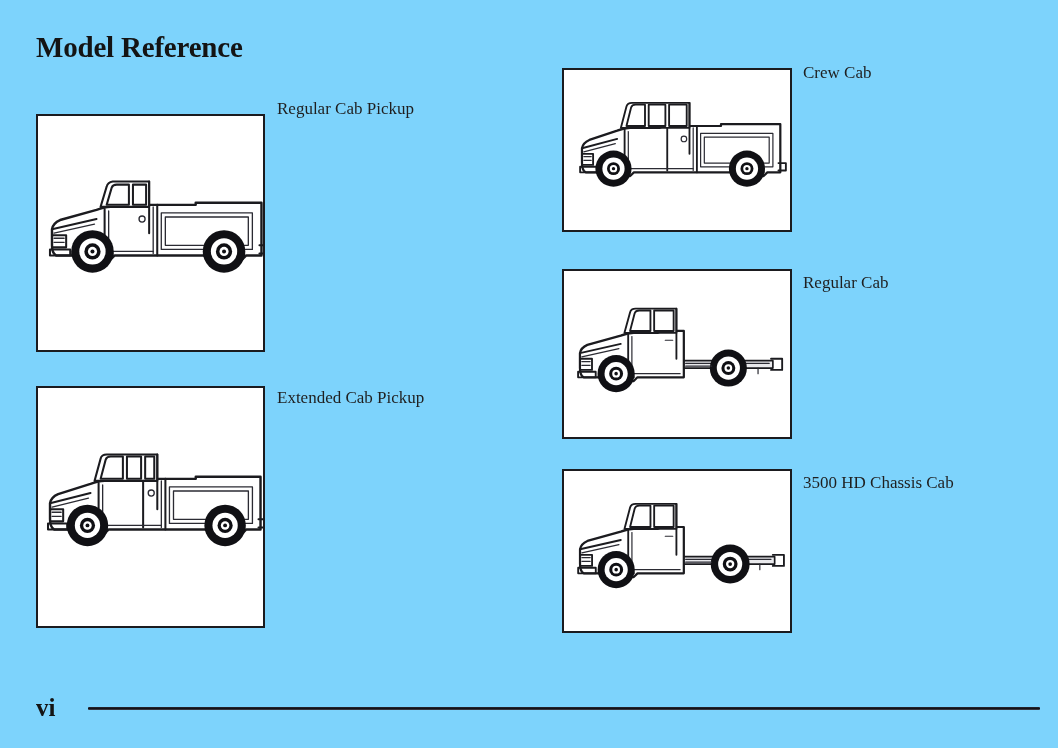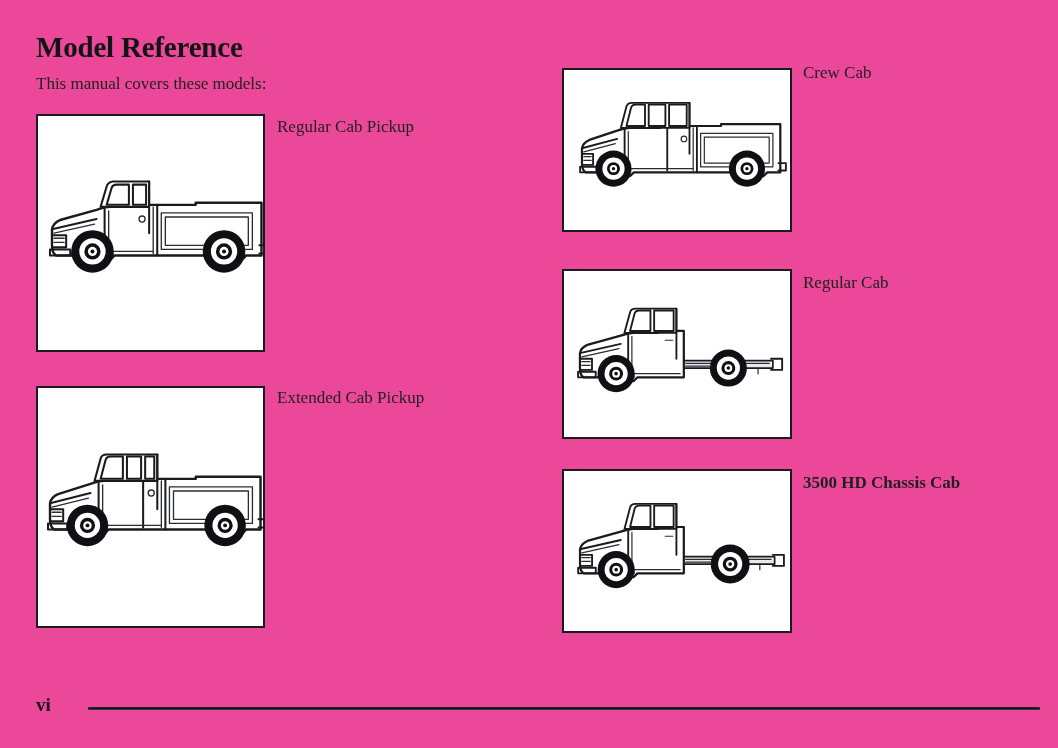--- a/index.html
+++ b/index.html
@@ -14,21 +14,21 @@
     position: relative;
     overflow: hidden;
     font-family: "Liberation Serif", "DejaVu Serif", serif;
     color: #1a1a1a;
     -webkit-font-smoothing: antialiased;
   }
 
   .page {
     position: absolute;
     inset: 0;
-    background: #ec4899;
+    background: #7dd3fc;
   }
 
   
   .page-title {
     position: absolute;
     left: 36px;
     top: 32px;
     font-size: 29px;
     font-weight: bold;
     letter-spacing: -0.2px;
@@ -64,21 +64,21 @@
     line-height: 1.2;
     color: #1f1f1f;
     white-space: nowrap;
   }
 
   
   .footer-folio {
     position: absolute;
     left: 36px;
     top: 694px;
-    font-size: 19px;
+    font-size: 25px;
     font-weight: bold;
     color: #141414;
   }
   .footer-rule {
     position: absolute;
     left: 88px;
     top: 707px;
     width: 952px;
     height: 3px;
     background: linear-gradient(to bottom, #2a2a33 0%, #101016 55%, #4a4a55 100%);
@@ -119,21 +119,20 @@
   .hubdot { fill: #101014; }
   .frame-fill { fill: #e9e9ec; stroke: #1b1b1f; stroke-width: 1.8; stroke-linejoin: round; }
 </style>
 </head>
 <body>
 
 <div class="page">
 
   <div class="page-title">Model Reference</div>
 
-  <div class="page-subtitle">This manual covers these models:</div>
 
   <div class="figure" style="left:36px; top:114px; width:229px; height:238px;">
     <svg viewBox="0 0 229 238" xmlns="http://www.w3.org/2000/svg">
       <g transform="translate(6,78) scale(1.03)">
 
         <path class="body-fill" d="M8,52 L8,36 Q9,30 16,27 L52,17 Q60,14 66,14
               L92,14 L96,12 L150,12 L150,10 L215,10 L215,62 L200,62 L196,66
               L176,66 L172,62 L70,62 L66,66 L46,66 L42,62 L12,62 Q8,60 8,52 Z"></path>
 
         <path class="ln-thin" d="M116,20 L206,20 L206,56 L116,56 Z"></path>
@@ -179,21 +178,21 @@
           <circle class="rim" cx="0" cy="0" r="13"></circle>
           <circle class="hubring" cx="0" cy="0" r="8"></circle>
           <circle class="hub" cx="0" cy="0" r="4.5"></circle>
           <circle class="hubdot" cx="0" cy="0" r="2"></circle>
         </g>
 
         <path class="ln" d="M213,52 L222,52 L222,60 L213,60"></path>
       </g>
     </svg>
   </div>
-  <div class="caption" style="left:277px; top:117px;">Regular Cab Pickup</div>
+  <div class="caption" style="left:277px; top:99px;">Regular Cab Pickup</div>
 
   <div class="figure" style="left:36px; top:386px; width:229px; height:242px;">
     <svg viewBox="0 0 229 242" xmlns="http://www.w3.org/2000/svg">
       <g transform="translate(4,80) scale(1.03)">
         <path class="body-fill" d="M8,52 L8,36 Q9,30 16,27 L48,17 Q56,14 62,14
               L92,14 L96,12 L152,12 L152,10 L216,10 L216,62 L202,62 L198,66
               L178,66 L174,62 L66,62 L62,66 L42,66 L38,62 L12,62 Q8,60 8,52 Z"></path>
 
         <path class="ln-thin" d="M126,20 L208,20 L208,56 L126,56 Z"></path>
         <path class="ln-thin" d="M130,24 L204,24 L204,52 L130,52 Z"></path>
@@ -382,18 +381,18 @@
           <circle class="tire" cx="0" cy="0" r="21"></circle>
           <circle class="rim" cx="0" cy="0" r="13"></circle>
           <circle class="hubring" cx="0" cy="0" r="8"></circle>
           <circle class="hub" cx="0" cy="0" r="4.5"></circle>
           <circle class="hubdot" cx="0" cy="0" r="2"></circle>
         </g>
         <path class="ln-thin" d="M122,50 L150,50"></path>
       </g>
     </svg>
   </div>
-  <div class="caption" style="left:803px; top:473px;font-weight:bold;">3500 HD Chassis Cab</div>
+  <div class="caption" style="left:803px; top:473px;">3500 HD Chassis Cab</div>
 
   <div class="footer-folio">vi</div>
   <div class="footer-rule"></div>
 
 </div>
 
 </body></html>

